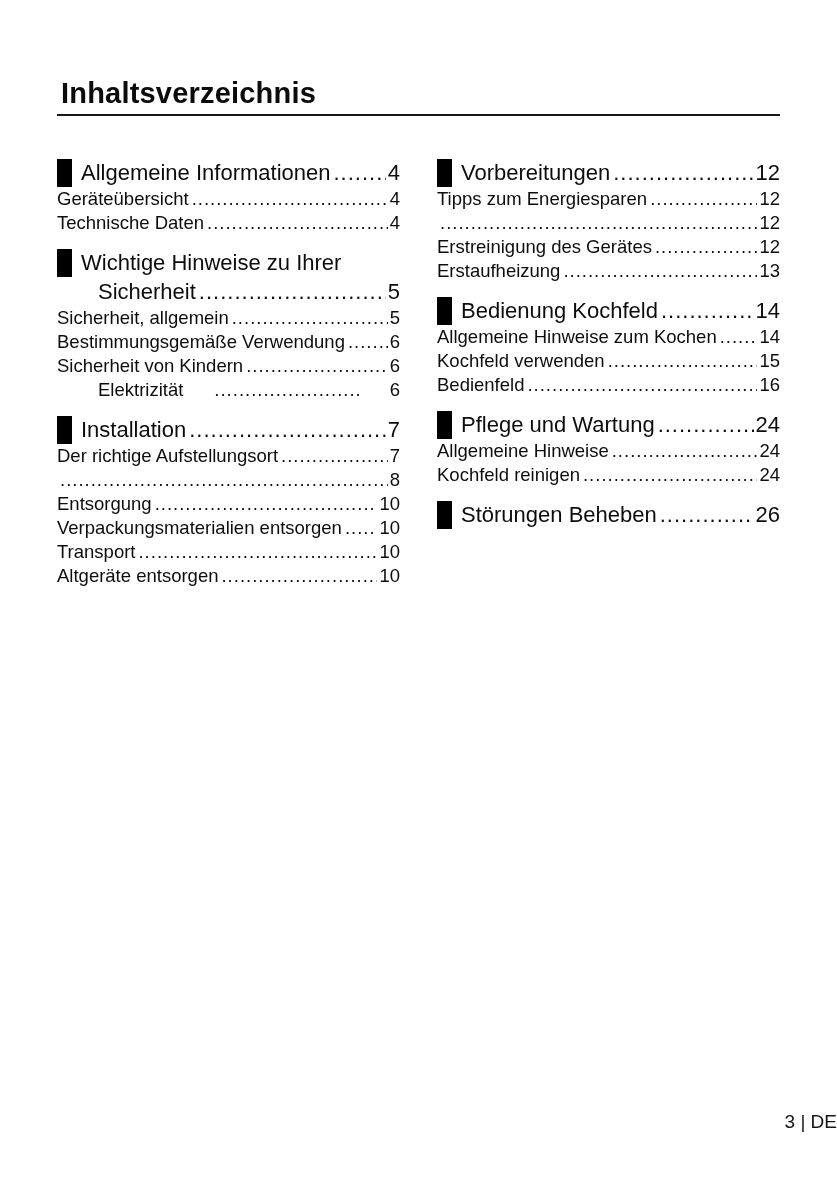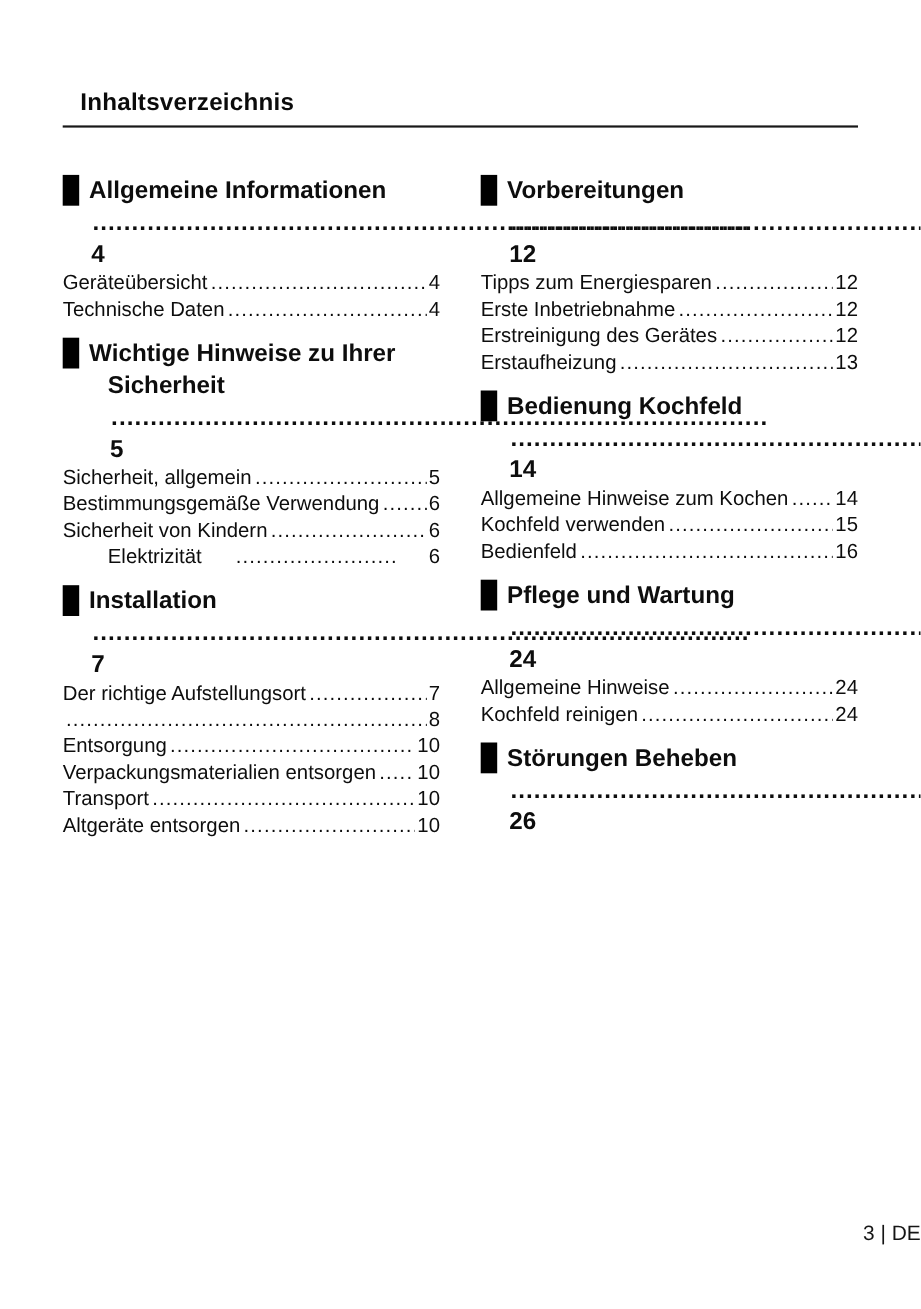--- a/index.html
+++ b/index.html
@@ -17,22 +17,22 @@
     font-family: "Liberation Sans", "DejaVu Sans", sans-serif;
     color: #0d0d0d;
   }
   .content {
     position: absolute;
     left: 57px;
     right: 57px;
     top: 0;
   }
   .doc-title {
-    margin: 78px 0 0 16px;
-    font-size: 22px;
+    margin: 78px 0 0 4px;
+    font-size: 29px;
     line-height: 30px;
     font-weight: bold;
     letter-spacing: 0.2px;
     color: #0b0b0b;
   }
   .title-rule {
     border: none;
     border-top: 2px solid #181818;
     margin: 6px 0 0 0;
     height: 0;
@@ -46,27 +46,26 @@
     width: 343px;
     flex: 0 0 343px;
   }
   .toc-section + .toc-section {
     margin-top: 13px;
   }
   
   .h-line {
     position: relative;
     display: flex;
-    align-items: flex-start;
-    font-weight: bold;
+    align-items: flex-end;
+    font-weight: normal;
     font-size: 22px;
     line-height: 29px;
     padding-left: 24px;
     white-space: nowrap;
-    flex-direction: column;
   }
   .h-line.cont {
     padding-left: 41px;
   }
   .marker {
     position: absolute;
     left: 0;
     top: 1px;
     width: 15px;
     height: 28px;
@@ -217,21 +216,20 @@
               <span class="lbl">Vorbereitungen</span>
               <span class="leader"></span>
               <span class="pg">12</span>
             </div>
             <div class="e-line">
               <span class="lbl">Tipps zum Energiesparen</span>
               <span class="leader"></span>
               <span class="pg">12</span>
             </div>
             <div class="e-line">
-              <span class="lbl">Erste Inbetriebnahme</span>
               <span class="leader"></span>
               <span class="pg">12</span>
             </div>
             <div class="e-line">
               <span class="lbl">Erstreinigung des Gerätes</span>
               <span class="leader"></span>
               <span class="pg">12</span>
             </div>
             <div class="e-line">
               <span class="lbl">Erstaufheizung</span>

